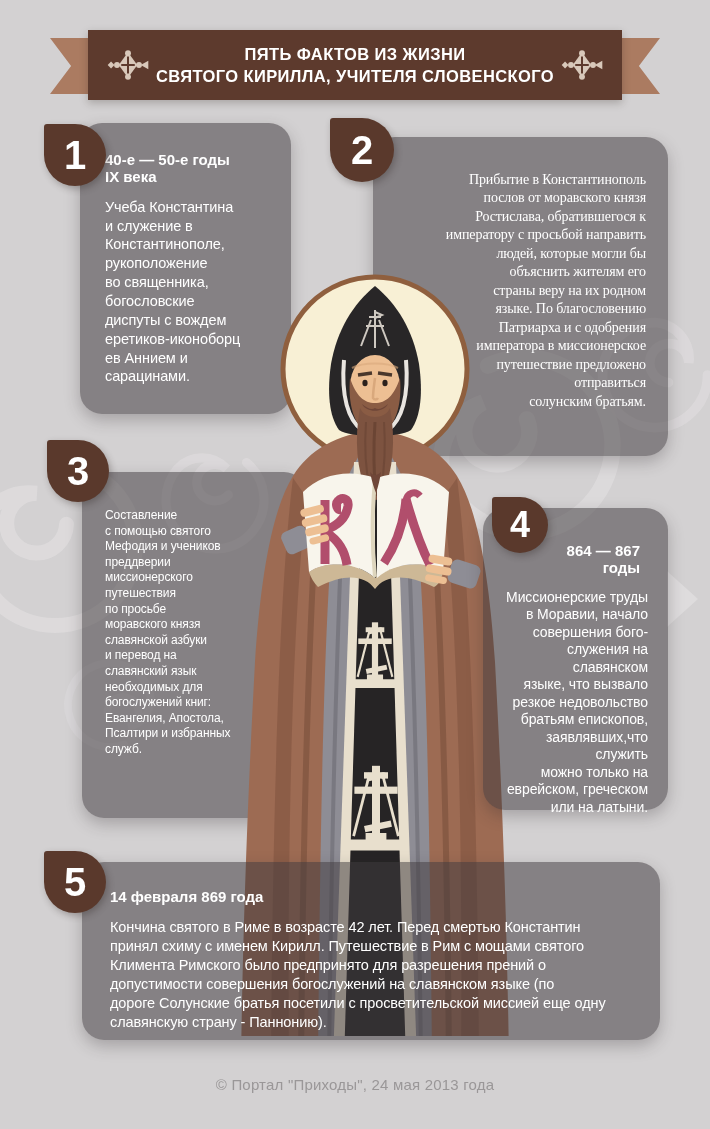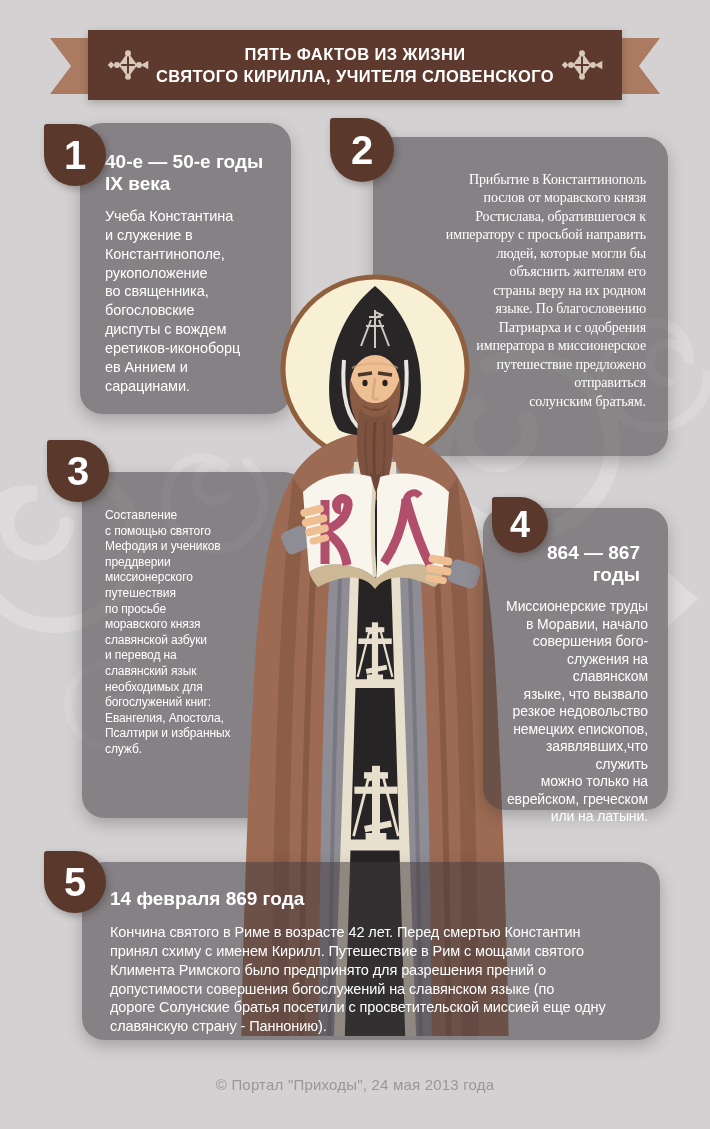--- a/index.html
+++ b/index.html
@@ -26,21 +26,21 @@
   .ribbon-title{color:#ffffff; font-weight:bold; font-size:16.5px;
     letter-spacing:.4px; line-height:1.34; text-align:center; white-space:nowrap;}
   .ornament{position:absolute; top:50%; transform:translateY(-50%);}
   .ornament.left{left:18px;} .ornament.right{right:18px;}
 
   
   .card{
     position:absolute; background:rgba(64,59,62,.53); border-radius:22px;
     color:#fff; box-shadow:0 6px 16px rgba(45,40,42,.28); box-sizing:border-box;
   }
-  .card-heading{font-weight:bold; font-size:19px; line-height:1.16; white-space:pre-line;}
+  .card-heading{font-weight:bold; font-size:15px; line-height:1.16; white-space:pre-line;}
   .card-body{font-size:14.5px; line-height:1.3; white-space:pre-line; margin-top:12px; letter-spacing:-.1px;}
   #card1{left:80px;  top:123px; width:211px; height:291px; padding:28px 14px 0 25px; z-index:1;}
   #card2{left:373px; top:137px; width:295px; height:319px; padding:22px 22px 0 26px; text-align:right; z-index:1;}
   #card2 .card-body{font-size:14px; line-height:1.32;}
   #card3{left:82px;  top:472px; width:224px; height:346px; padding:24px 10px 0 23px; z-index:1;}
   #card3 .card-body{font-size:12px; line-height:1.3; margin-top:12px;}
   #card4{left:483px; top:508px; width:185px; height:302px; padding:26px 20px 0 12px; text-align:right; z-index:3;}
   #card4 .card-body{font-size:14px; line-height:1.25;}
   #card5{left:82px;  top:862px; width:578px; height:178px; padding:26px 28px 0 28px; z-index:4;}
   #card5 .card-body{margin-top:13px;}
@@ -286,21 +286,21 @@
 
   <section class="card" id="card4">
     <h2 class="card-heading" style="margin:8px;">864 — 867
 годы</h2>
     <p class="card-body" style="margin-bottom:0;">Миссионерские труды
 в Моравии, начало
 совершения бого-
 служения на славянском
 языке, что вызвало
 резкое недовольство
-немецких епископов,
+братьям епископов,
 заявлявших,что служить
 можно только на
 еврейском, греческом
 или на латыни.</p>
   </section>
 
   <section class="card" id="card5">
     <h2 class="card-heading" style="margin:0;">14 февраля 869 года</h2>
     <p class="card-body" style="margin-bottom:0;">Кончина святого в Риме в возрасте 42 лет. Перед смертью Константин
 принял схиму с именем Кирилл. Путешествие в Рим с мощами святого

